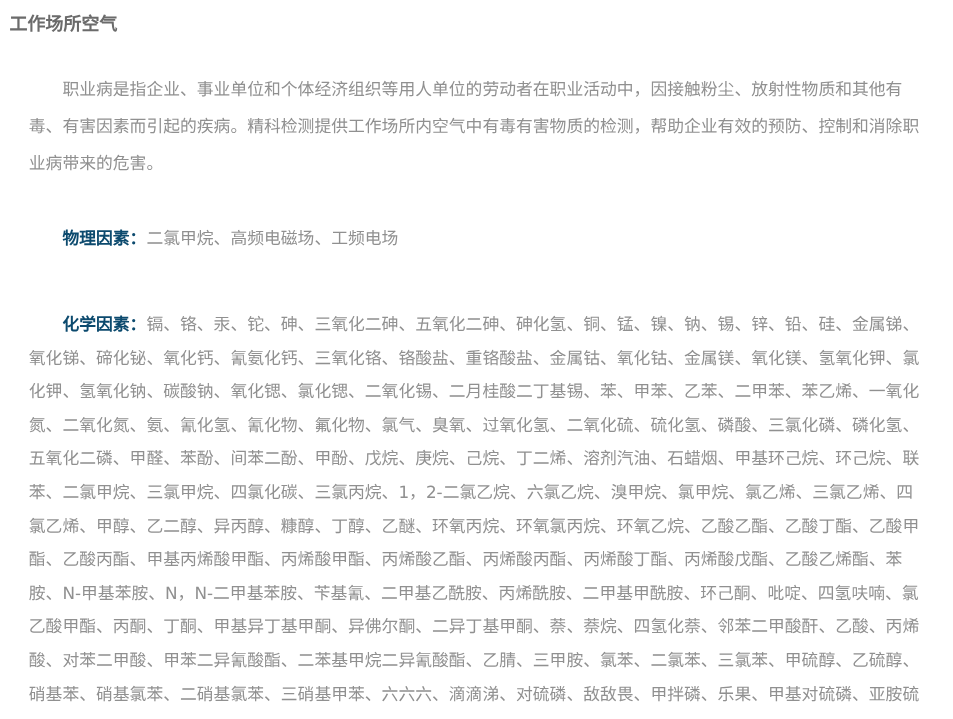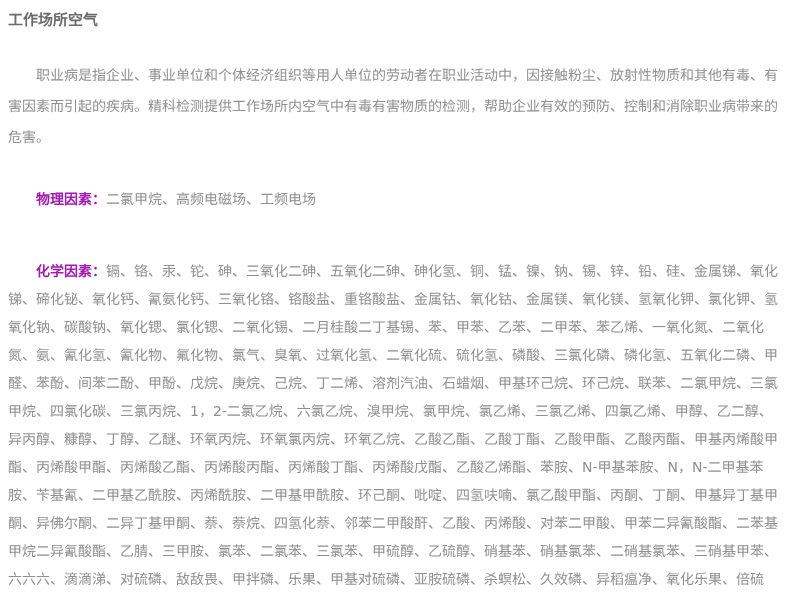--- a/index.html
+++ b/index.html
@@ -19,37 +19,37 @@
     line-height: 28px;
   }
   .page-title {
     font-size: 15px;
     font-weight: bold;
     color: #6b6b6b;
     line-height: 20px;
     margin: 2px 0 11px 0;
   }
   p {
-    margin: 0;
+    margin: 16px;
     text-indent: 2em;
     word-break: break-all;
   }
   .intro-paragraph {
     margin-top: 30px;
     line-height: 31px;
   }
   .physical-paragraph {
     margin-top: 32px;
   }
   .chemical-paragraph {
     margin-top: 44px;
   }
   .factor-label {
     font-weight: bold;
-    color: #a21caf;
+    color: #0c4a6e;
   }
 </style>
 </head>
 <body>
 
 <div class="page">
 
   <h1 class="page-title">工作场所空气</h1>
 
   <p class="intro-paragraph">职业病是指企业、事业单位和个体经济组织等用人单位的劳动者在职业活动中，因接触粉尘、放射性物质和其他有毒、有害因素而引起的疾病。精科检测提供工作场所内空气中有毒有害物质的检测，帮助企业有效的预防、控制和消除职业病带来的危害。</p>

